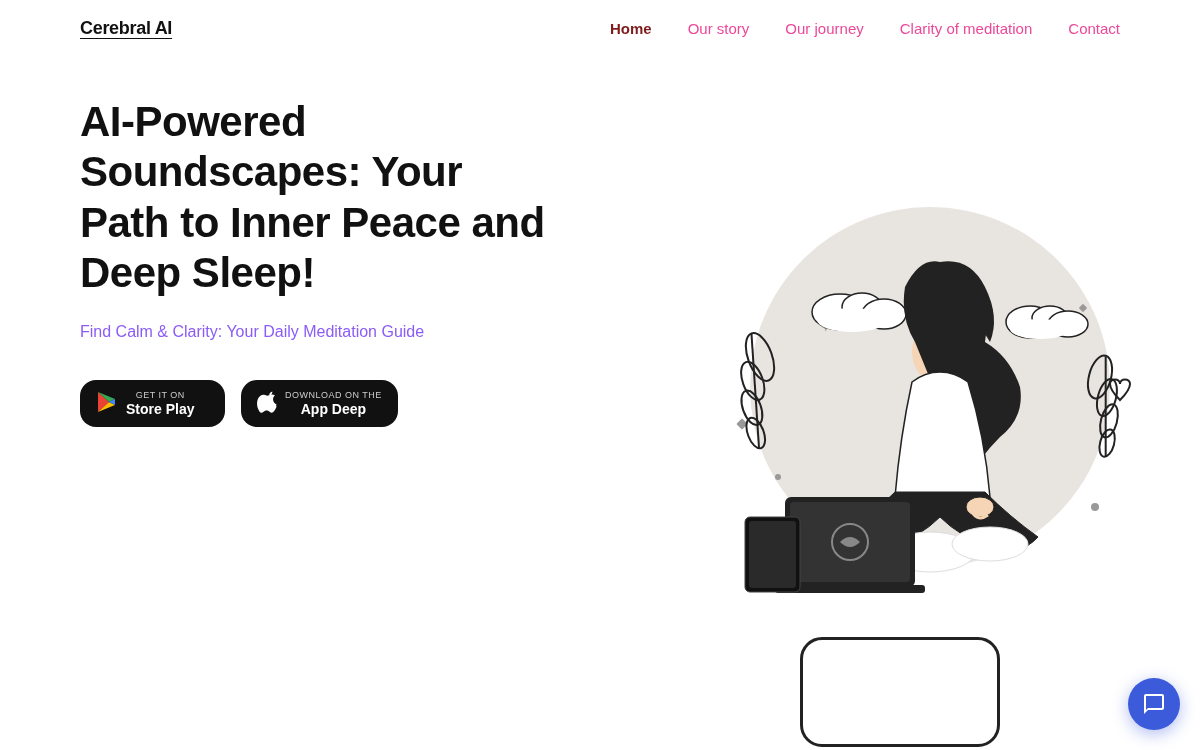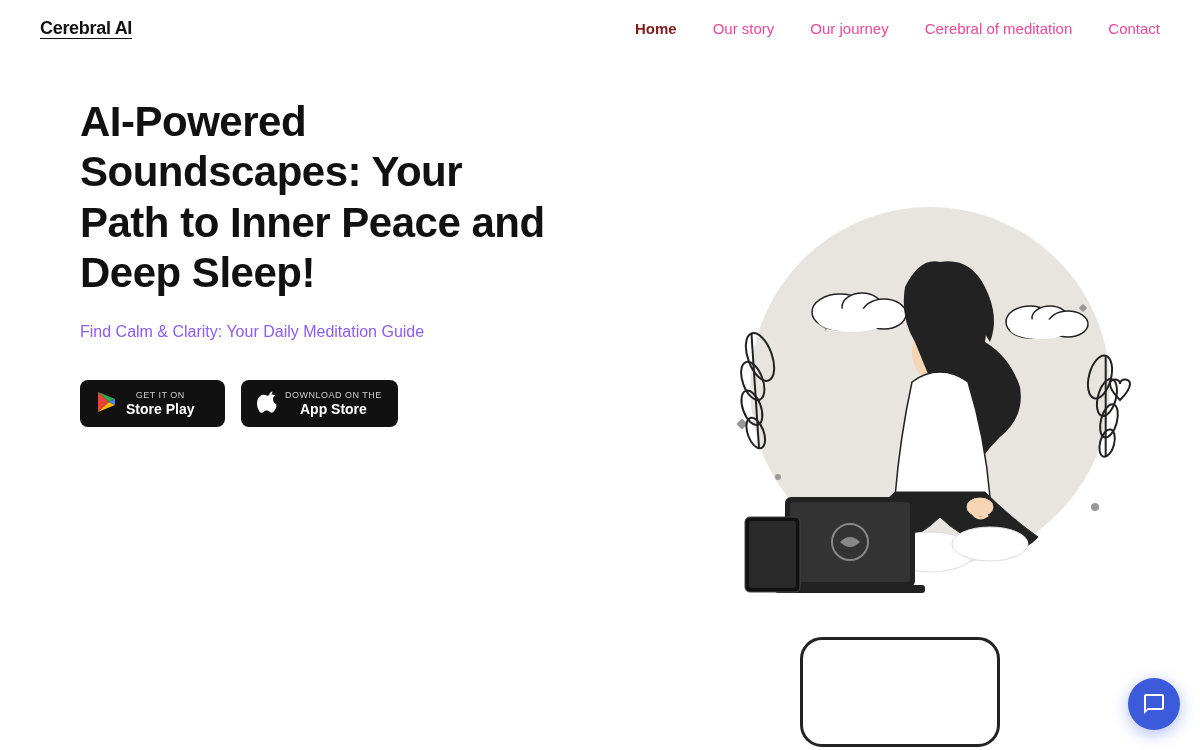--- a/index.html
+++ b/index.html
@@ -2,21 +2,21 @@
 <html><head>
   <meta charset="utf-8">
   <style>
     * { margin: 0; padding: 0; box-sizing: border-box; }
     body { font-family: -apple-system, BlinkMacSystemFont, 'Segoe UI', Helvetica, Arial, sans-serif; background: #fff; width: 1200px; height: 750px; overflow: hidden; position: relative; }
 
     
     nav {
       display: flex;
       align-items: center;
-      padding: 18px 40px;
+      padding: 18px 80px;
       border-bottom: none;
       gap: 0;
     }
     .nav-logo {
       font-size: 18px;
       font-weight: 700;
       color: #111;
       text-decoration: underline;
       text-underline-offset: 4px;
       margin-right: auto;
@@ -68,21 +68,21 @@
       display: flex;
       gap: 16px;
       align-items: center;
     }
     .store-btn {
       display: flex;
       align-items: center;
       gap: 8px;
       background: #111;
       color: #fff;
-      border-radius: 8px;
+      border-radius: 16px;
       padding: 10px 16px;
       cursor: pointer;
       text-decoration: none;
       min-width: 145px;
       border: none;
     }
     .store-btn-icon {
       font-size: 22px;
       line-height: 1;
     }
@@ -159,21 +159,21 @@
   </style>
 </head>
 <body>
 
 <nav>
   <span class="nav-logo">Cerebral AI</span>
   <ul class="nav-links">
     <li><a href="#" class="active">Home</a></li>
     <li><a href="#">Our story</a></li>
     <li><a href="#">Our journey</a></li>
-    <li><a href="#">Cerebral of meditation</a></li>
+    <li><a href="#">Clarity of meditation</a></li>
     <li><a href="#">Contact</a></li>
   </ul>
 </nav>
 
 <section class="hero">
   <div class="hero-text">
     <h1 class="hero-title">AI-Powered Soundscapes: Your Path to Inner Peace and Deep Sleep!</h1>
     <p class="hero-subtitle">Find Calm &amp; Clarity: Your Daily Meditation Guide</p>
     <div class="store-buttons">
 
@@ -193,21 +193,21 @@
       </button>
 
       <button class="store-btn">
         <span class="store-btn-icon">
           <svg width="20" height="22" viewBox="0 0 20 22" fill="white" xmlns="http://www.w3.org/2000/svg">
             <path d="M15.4 0.5C15.5 2.6 14.1 4.1 12.3 4.3C12.1 2.4 13.6 0.8 15.4 0.5ZM19.5 15.8C18.8 17.5 18.4 18.3 17.4 19.8C16 22 14 22.1 13 21.1C12 20.1 11.1 19.5 9.7 19.5C8.2 19.5 7.2 20.1 6.2 21.1C5.1 22.2 3.5 22.1 2.3 20.2C-1.1 14.9 -0.6 7.8 3.4 4.8C4.9 3.7 6.6 3.5 8 4C9.2 4.4 10 4.7 10.7 4.7C11.4 4.7 12.3 4.3 13.8 3.8C15.2 3.4 16.7 3.6 18 4.5C16.8 5.2 15.9 6.6 16.1 8.7C16.3 11.1 17.9 12.7 19.5 13.2C19.2 14.1 19 15 19.5 15.8Z"></path>
           </svg>
         </span>
         <span class="store-btn-text">
           <span class="store-btn-sub">Download on the</span>
-          <span class="store-btn-label">App Store</span>
+          <span class="store-btn-label">App Deep</span>
         </span>
       </button>
     </div>
   </div>
 
   <div class="hero-illustration">
     <svg class="illustration-svg" viewBox="0 0 560 480" fill="none" xmlns="http://www.w3.org/2000/svg">
 
       <circle cx="300" cy="230" r="180" fill="#E8E5E0"></circle>
 

